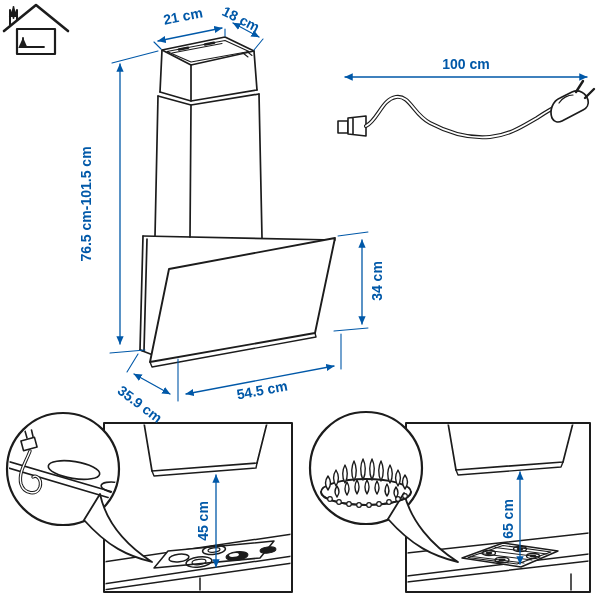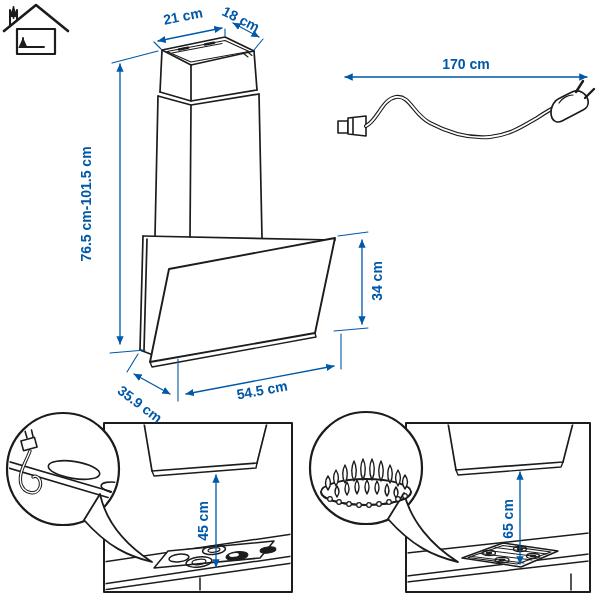--- a/index.html
+++ b/index.html
@@ -187,20 +187,20 @@
     <path stroke-width="1.3" d="M186,394 L334,366" marker-start="url(#mB)" marker-end="url(#mB)"></path>
     <path stroke-width="1.3" d="M134,374 L170,394" marker-start="url(#mB)" marker-end="url(#mB)"></path>
     <path stroke-width="1.3" d="M216,475 L216,567" marker-start="url(#mB)" marker-end="url(#mB)"></path>
     <path stroke-width="1.3" d="M520,472 L520,564" marker-start="url(#mB)" marker-end="url(#mB)"></path>
   </g>
 </svg>
 
 <span class="dim-label r-neg11" style="left:183px;top:16px">21 cm</span>
 <span class="dim-label r-pos27" style="left:241px;top:19px">18 cm</span>
 <span class="dim-label r-neg90" style="left:86px;top:204px">76.5 cm-101.5 cm</span>
-<span class="dim-label" style="left:466px;top:64px">170 cm</span>
+<span class="dim-label" style="left:466px;top:64px">100 cm</span>
 <span class="dim-label r-neg90" style="left:377px;top:281px">34 cm</span>
 <span class="dim-label r-neg10" style="left:262px;top:390px">54.5 cm</span>
 <span class="dim-label r-pos37" style="left:140px;top:404px">35.9 cm</span>
 <span class="dim-label r-neg90" style="left:203px;top:521px">45 cm</span>
 <span class="dim-label r-neg90" style="left:508px;top:519px">65 cm</span>
 
 </div>
 
 </body></html>

